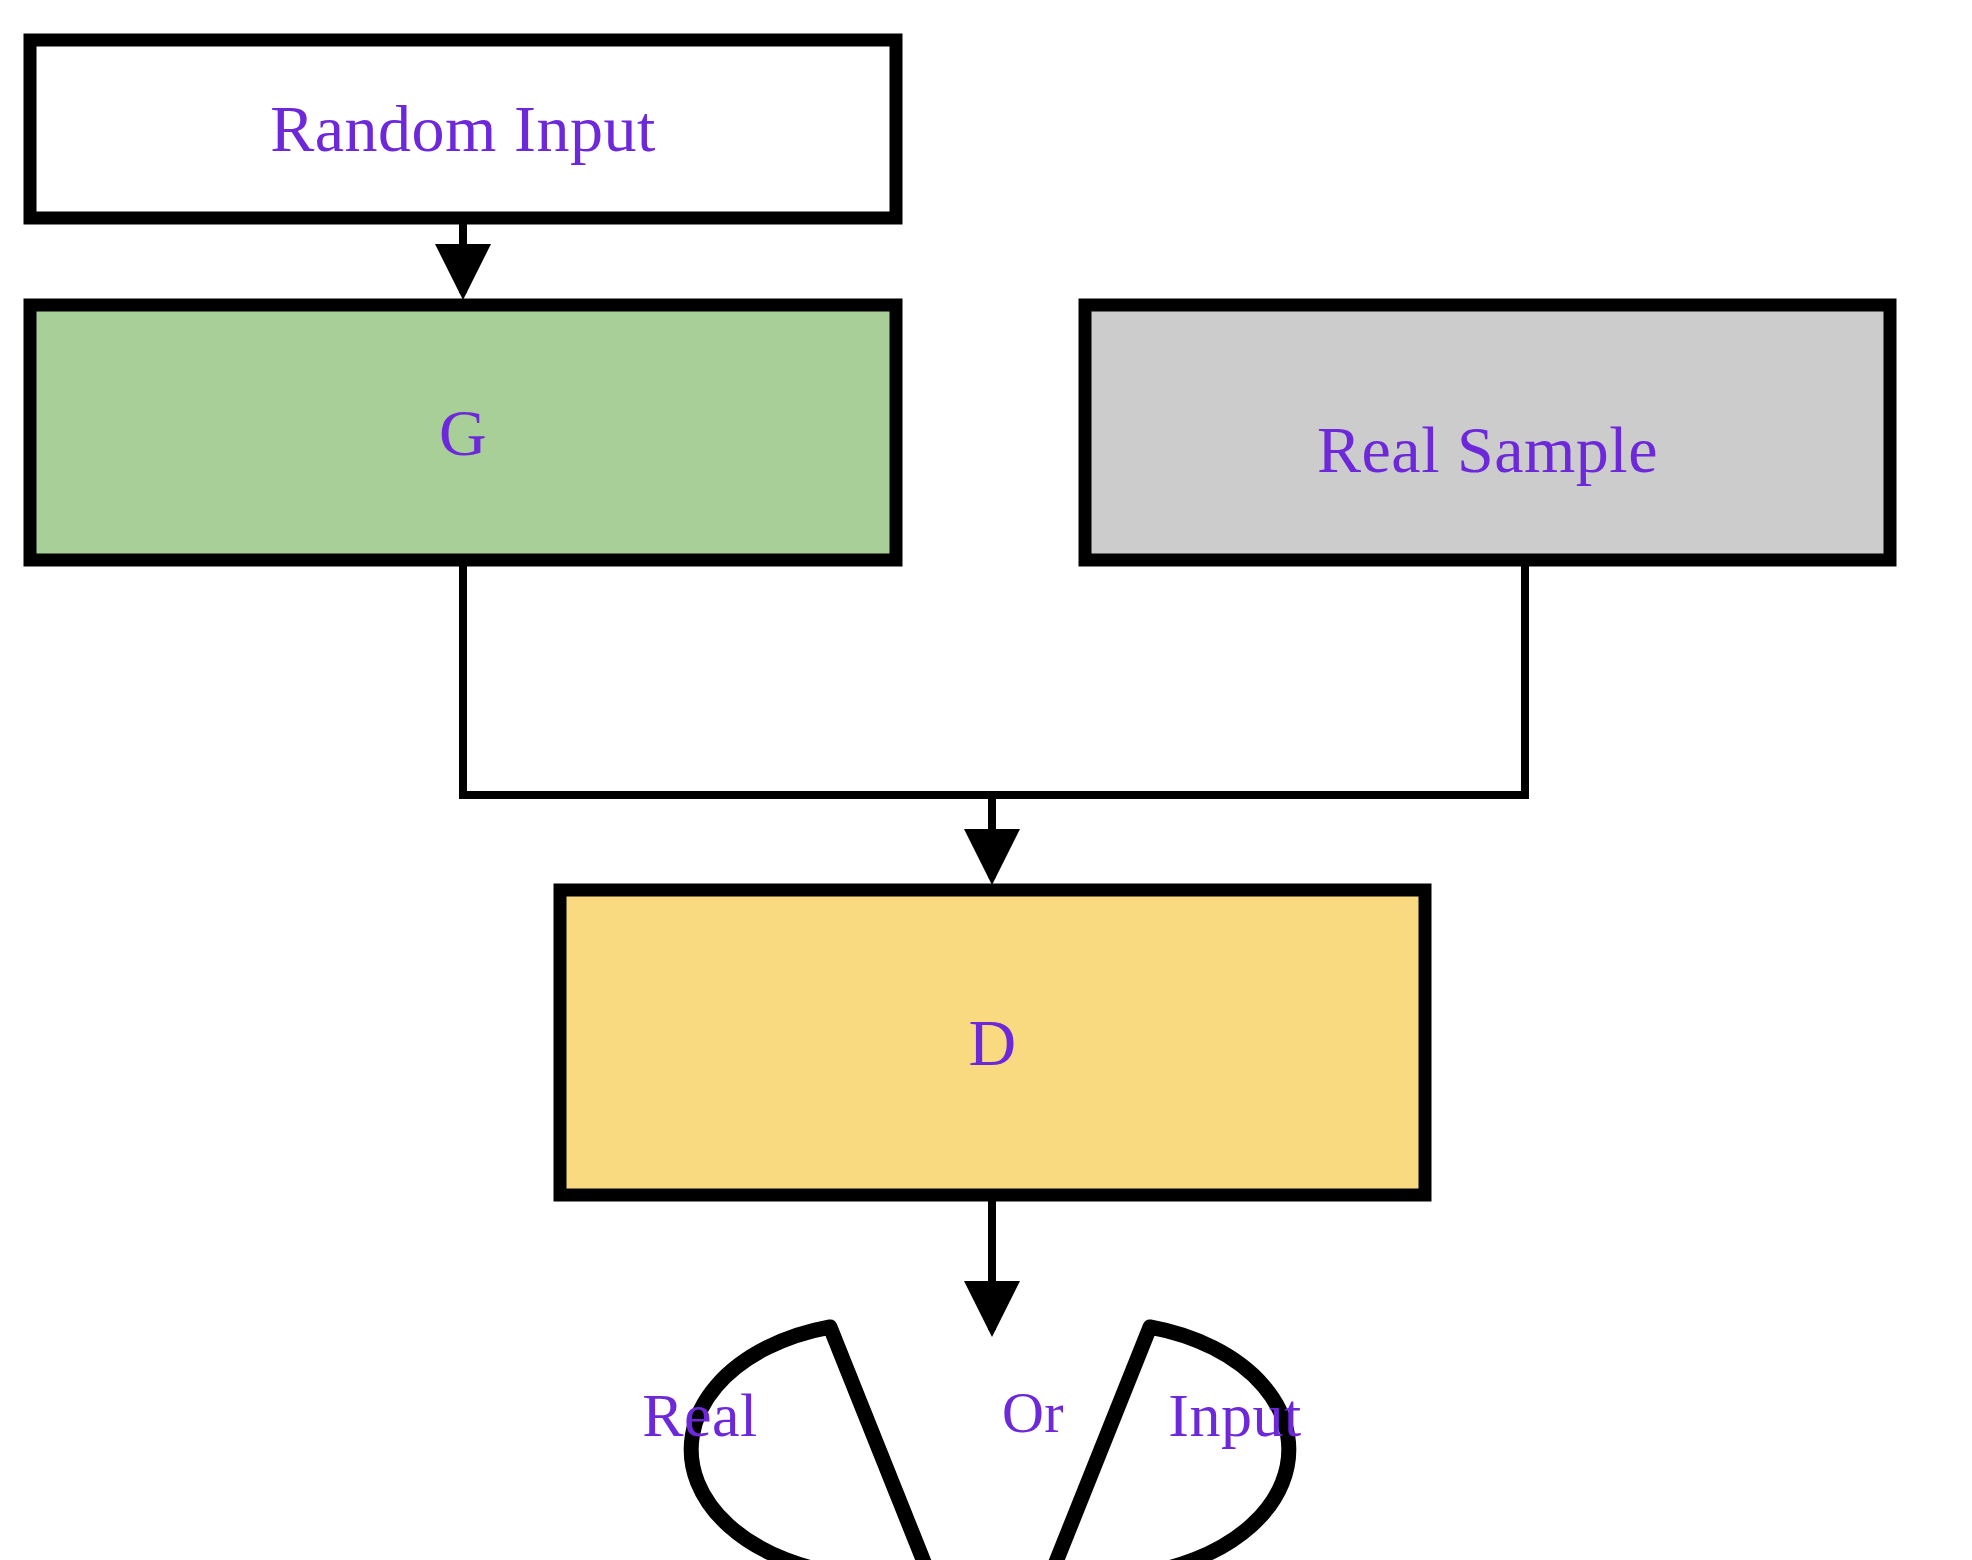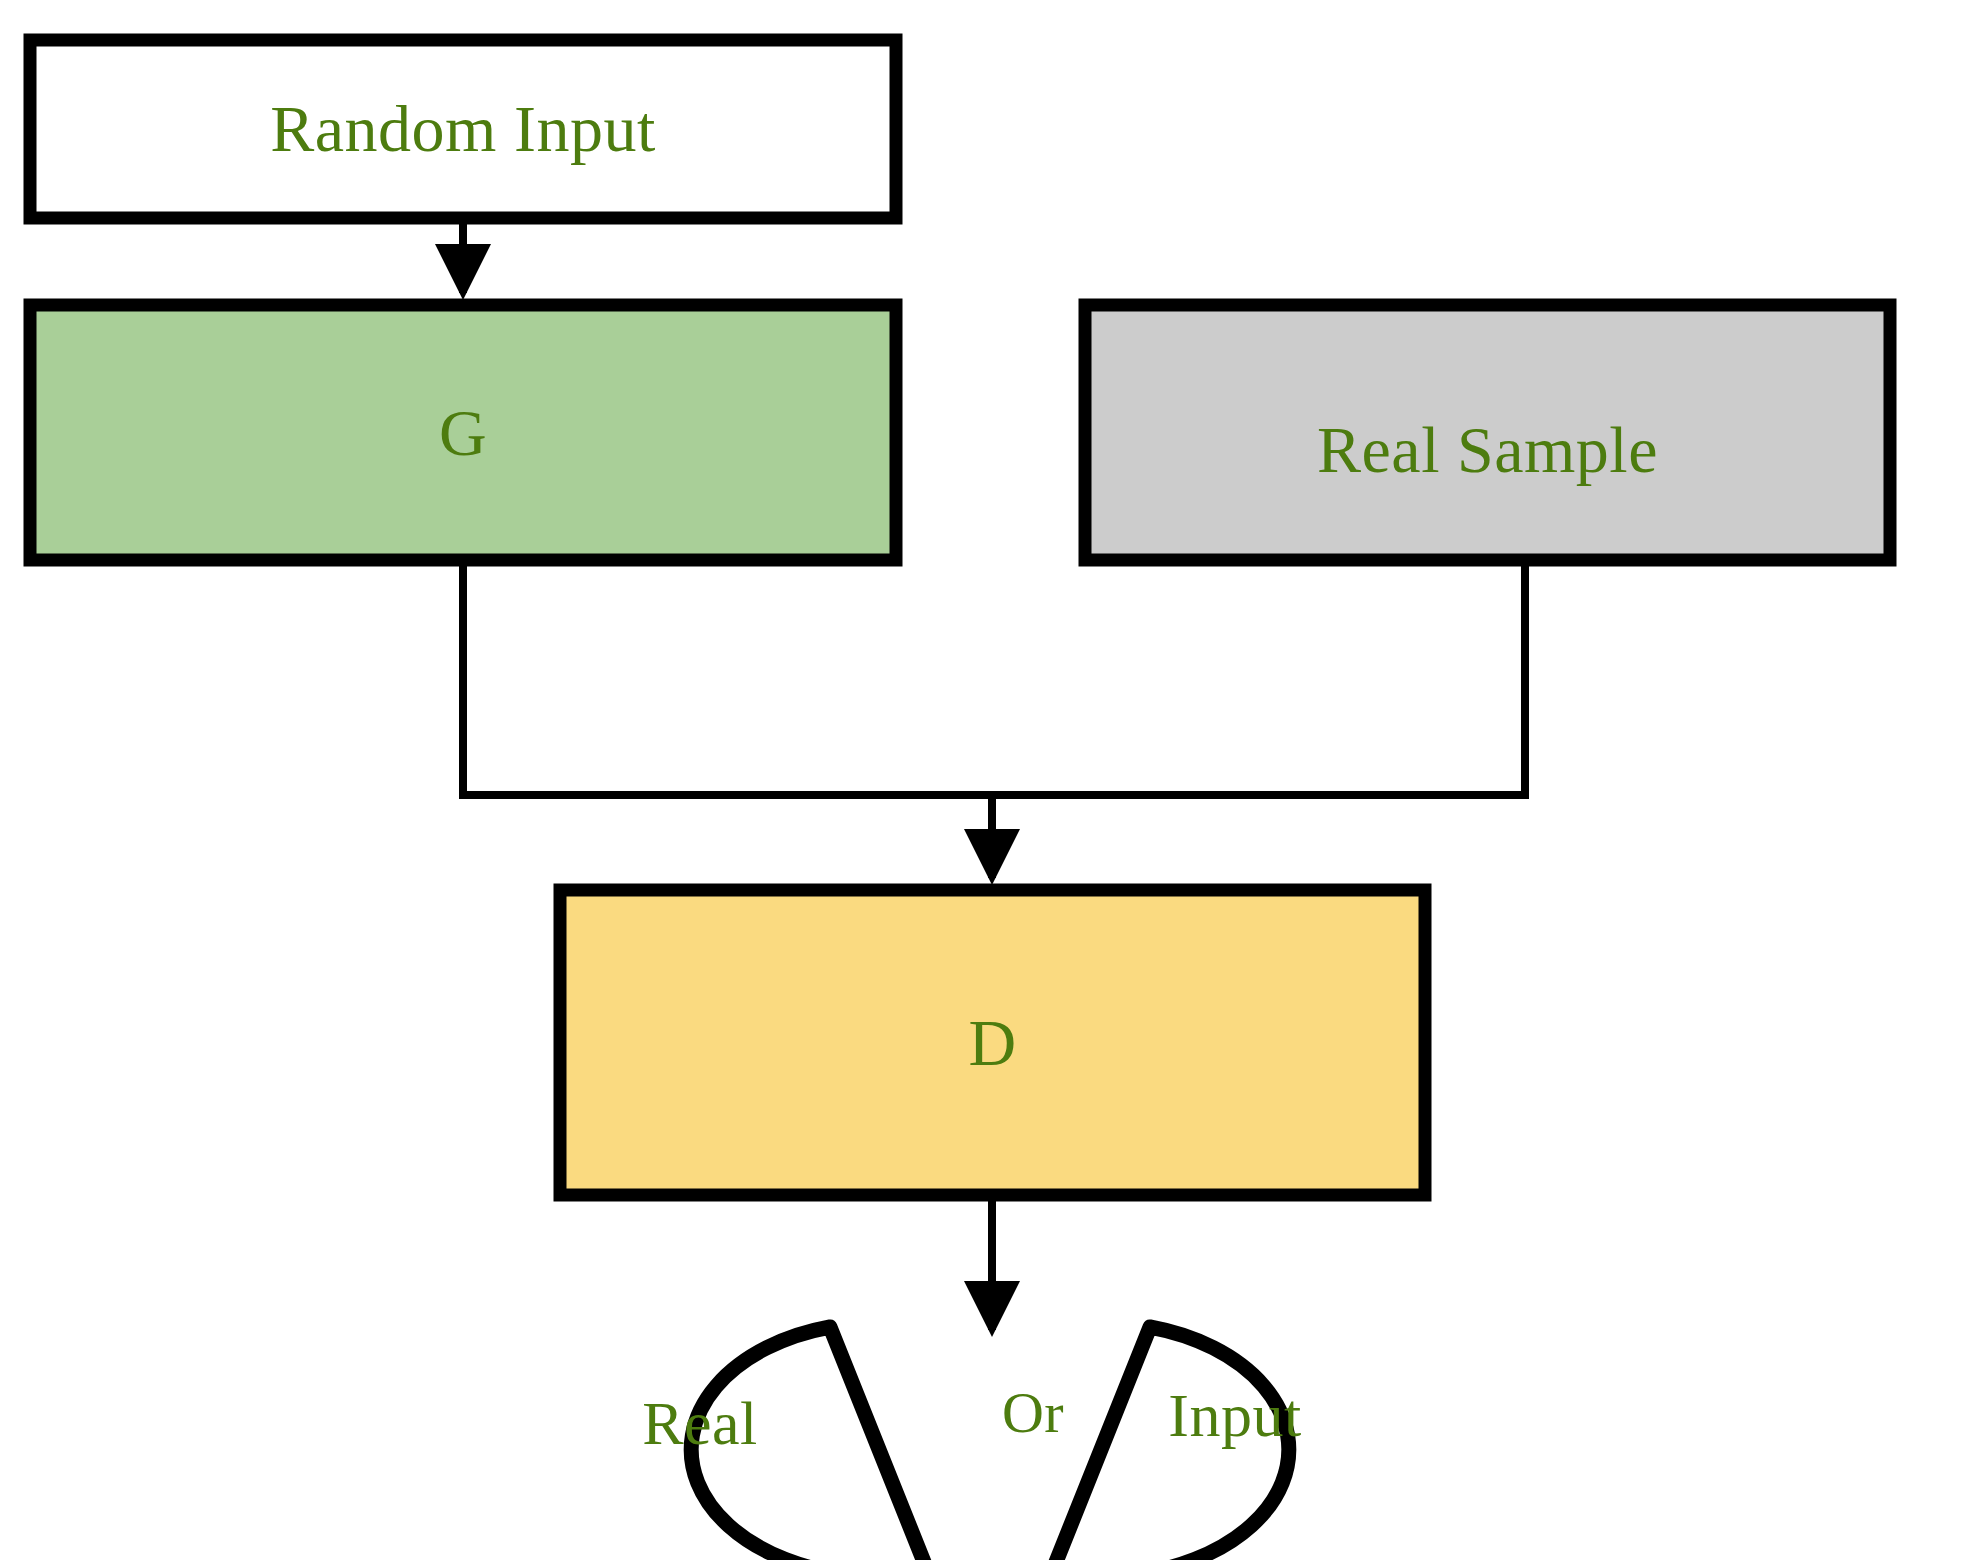--- a/index.html
+++ b/index.html
@@ -24,21 +24,21 @@
     top: 0;
     left: 0;
     width: 1972px;
     height: 1560px;
   }
   .node-label {
     position: absolute;
     display: flex;
     align-items: center;
     justify-content: center;
-    color: #4d7c0f;
+    color: #6d28d9;
     font-family: "Liberation Serif", "DejaVu Serif", serif;
     font-weight: 400;
     white-space: nowrap;
     letter-spacing: 0.5px;
     pointer-events: none;
   }
   
   #box-random-input {
     left: 30px;  top: 40px;
     width: 866px; height: 178px;
@@ -60,21 +60,20 @@
   #box-discriminator {
     left: 560px; top: 890px;
     width: 865px; height: 305px;
     font-size: 66px;
   }
   
   #label-real {
     left: 600px; top: 1375px;
     width: 200px; height: 80px;
     font-size: 62px;
-    margin-top: 8px;
   }
   #label-or {
     left: 973px; top: 1372px;
     width: 120px; height: 80px;
     font-size: 58px;
   }
   #label-fake {
     left: 1130px; top: 1375px;
     width: 210px; height: 80px;
     font-size: 62px;

